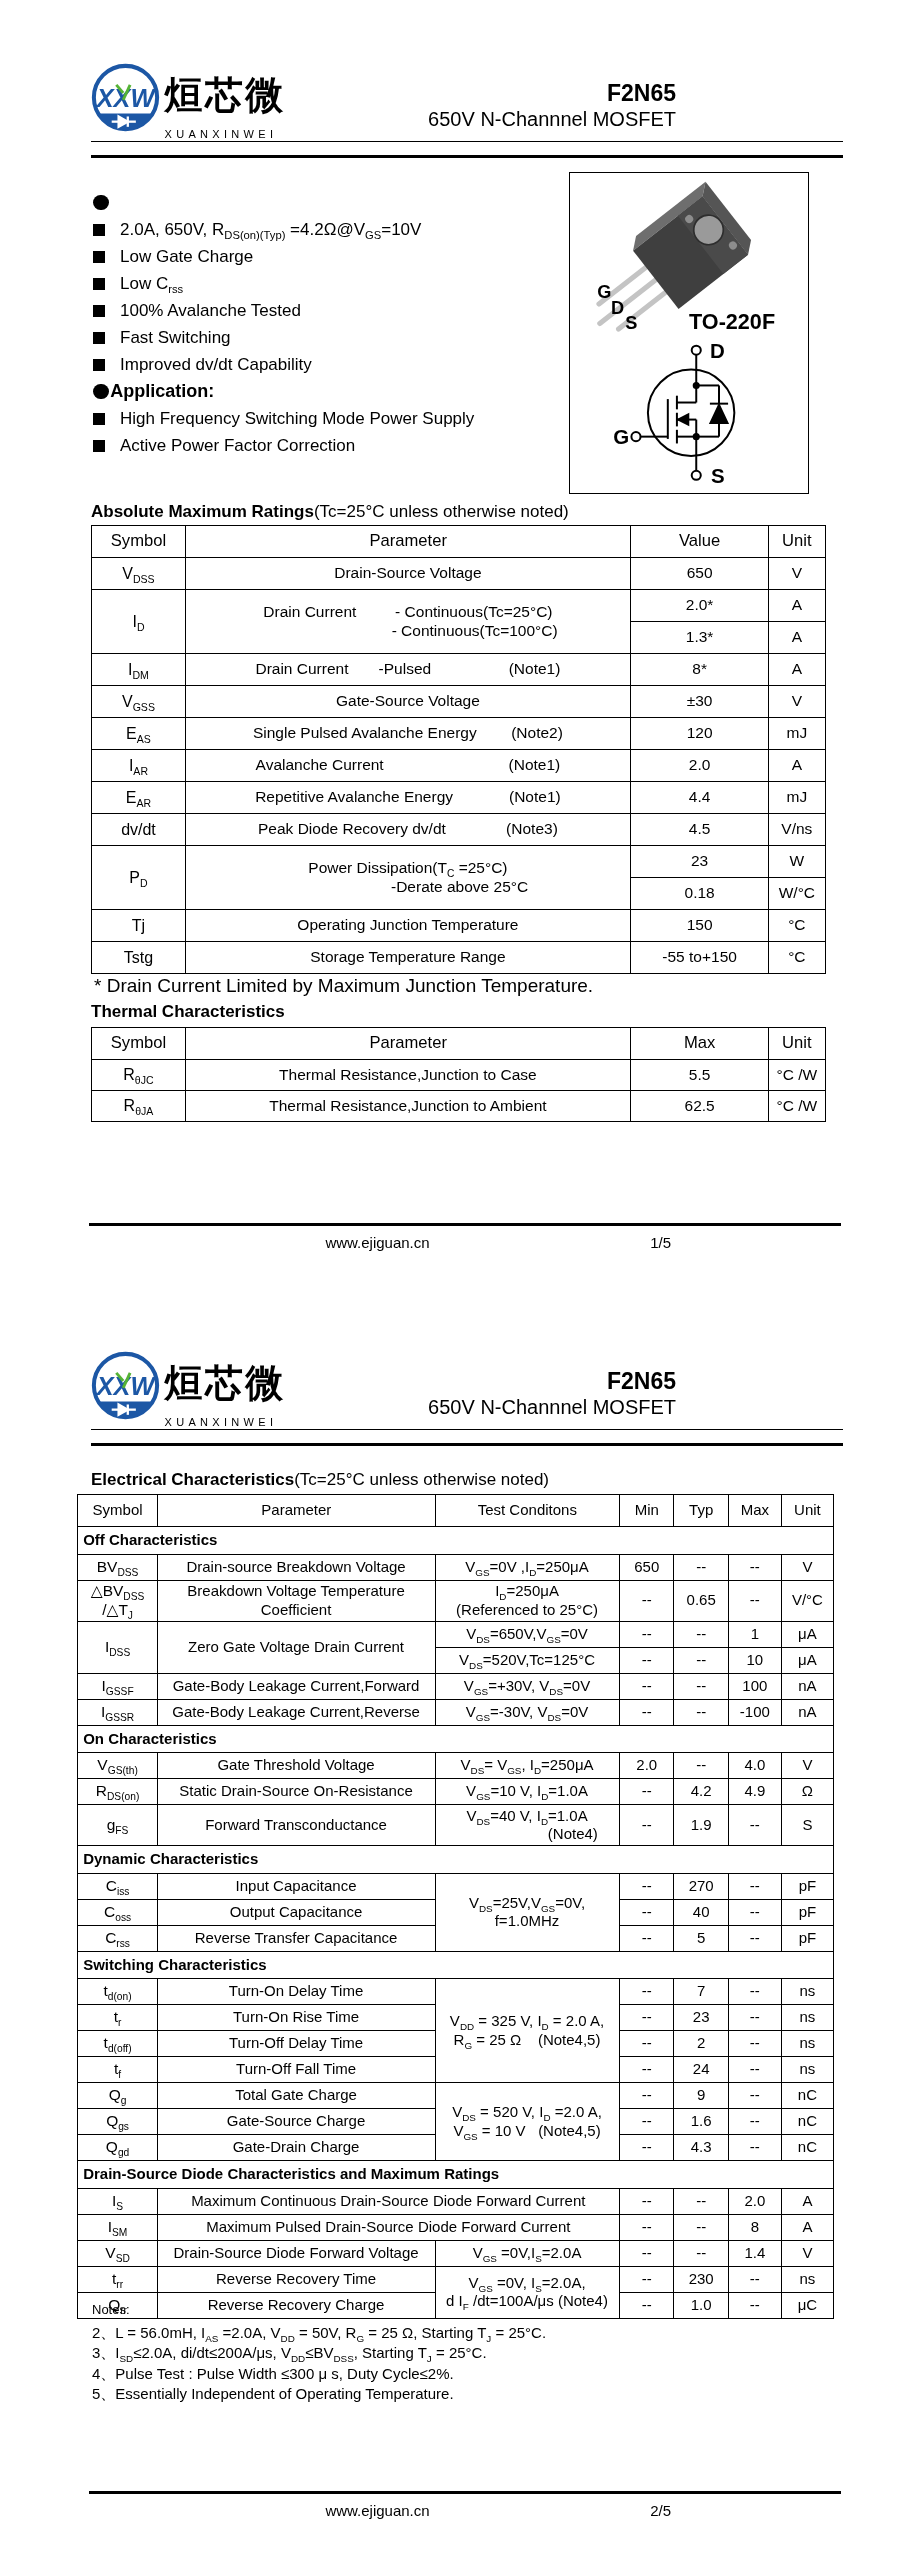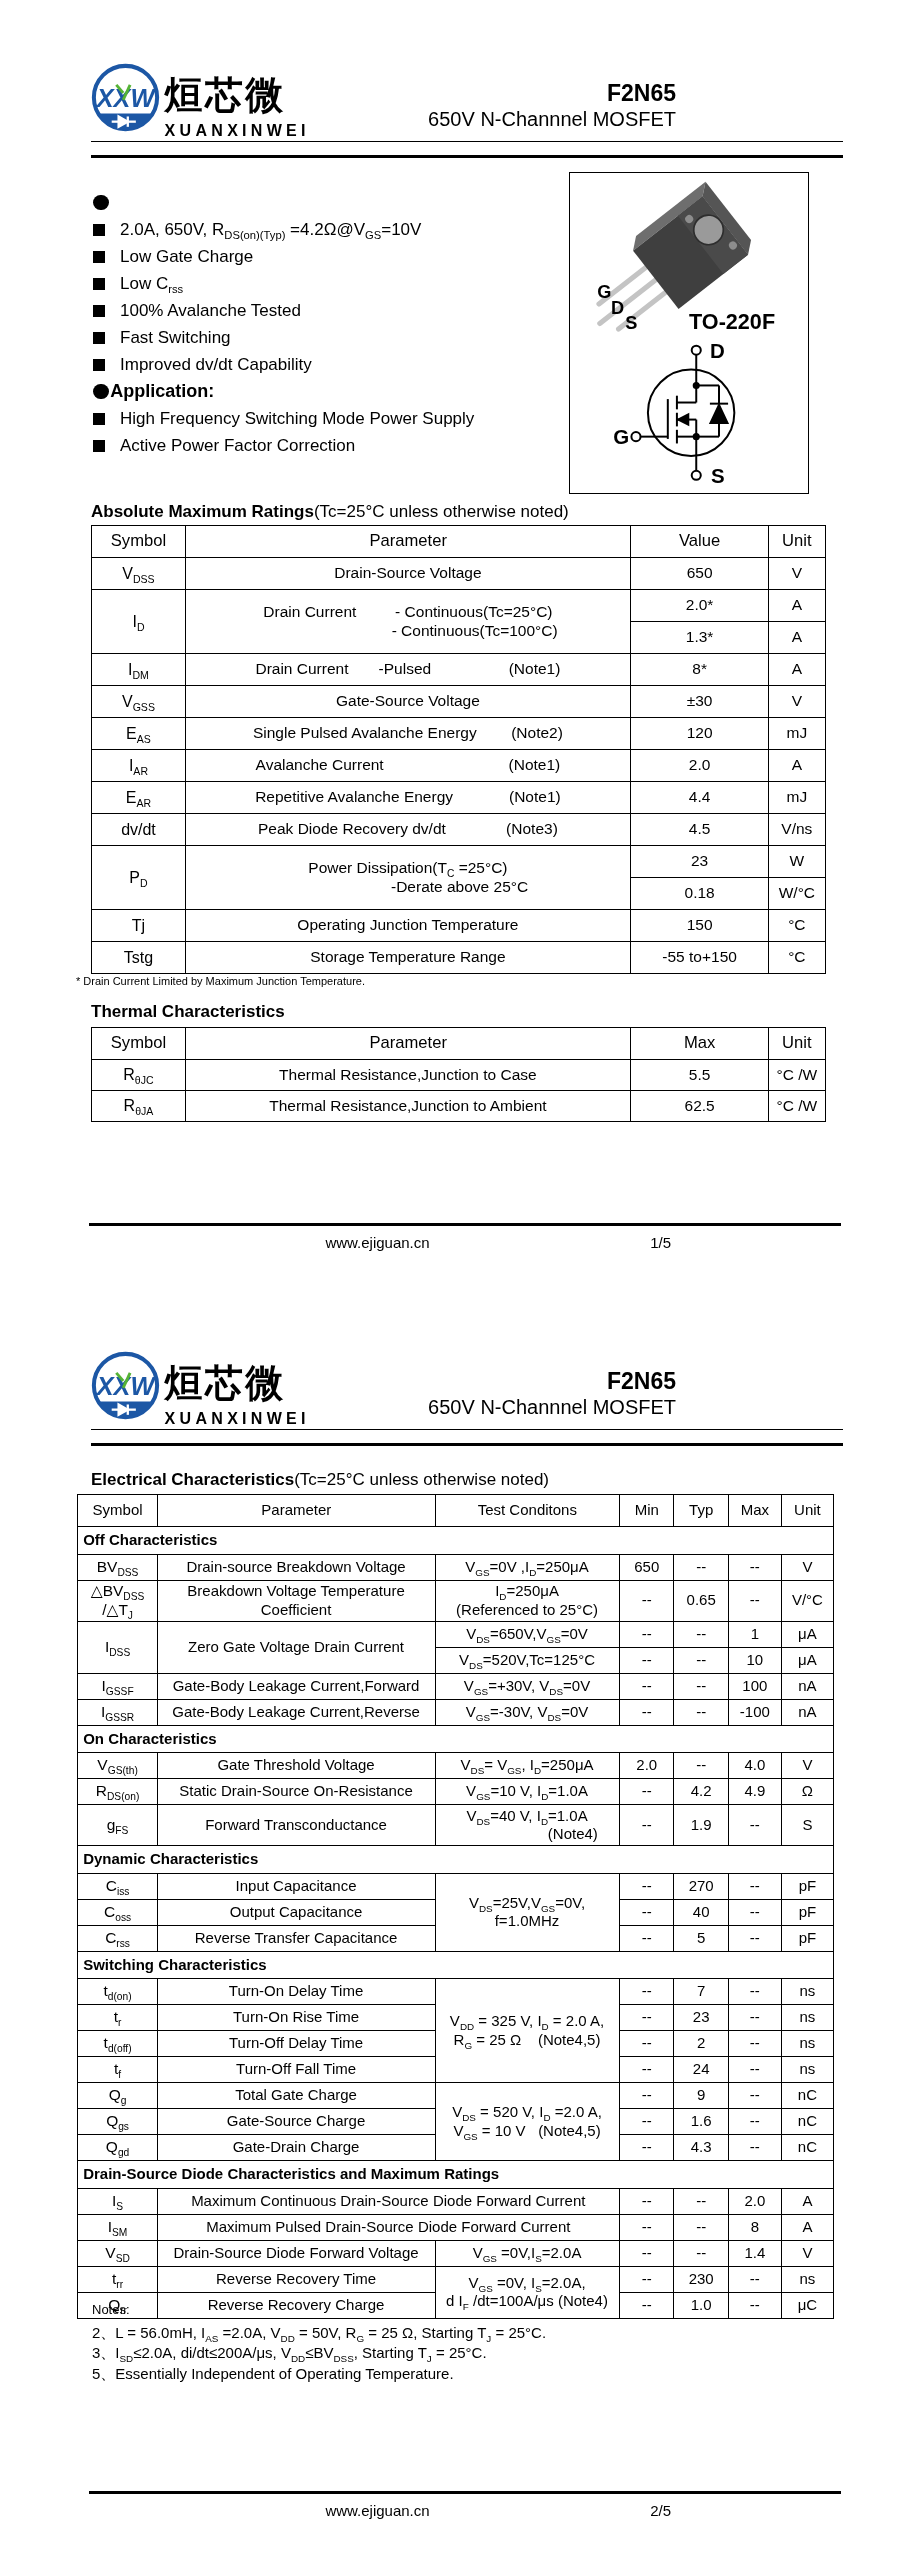--- a/index.html
+++ b/index.html
@@ -10,21 +10,21 @@
   }
   .page{position:absolute;left:0;width:755px;height:1288px;background:#fff;}
   #page1{top:0;}
   #page2{top:1288px;}
 
   
   .logo{position:absolute;left:91px;top:63px;display:flex;align-items:flex-start;}
   .logo svg{width:69px;height:69px;}
   .logo-text{margin-left:4.6px;padding-top:13.8px;}
   .logo-cn{font-size:38px;font-weight:bold;letter-spacing:2.3px;line-height:37px;}
-  .logo-en{font-size:16px;letter-spacing:4.3px;margin-top:8px;font-weight:bold;}
+  .logo-en{font-size:11px;letter-spacing:4.3px;margin-top:14px;}
   .part-title{position:absolute;right:79px;top:81px;text-align:right;}
   .part-no{font-size:23px;font-weight:bold;line-height:24px;}
   .part-sub{font-size:20px;line-height:23px;margin-top:3.4px;}
   .rule{position:absolute;left:91px;width:752px;background:#000;}
   .rule.thin{top:141px;height:1.1px;}
   .rule.thick{top:155px;height:2.9px;}
 
   
   .features{position:absolute;left:93px;top:189px;width:476px;}
   .feat-line{height:27px;display:flex;align-items:center;font-size:17px;}
@@ -49,21 +49,21 @@
   }
   table.ds td.sym{font-size:16px;}
   table.ds td.p,table.ds td.t{text-align:center;white-space:pre-wrap;padding-left:4px;}
   table.ds tr.hdr td{font-size:16.6px;}
   table.ds td.sec{text-align:left;font-weight:bold;font-size:16.6px;padding-left:5.2px;}
   #amr-table{left:91px;top:525px;width:735px;}
   #thermal-table{left:91px;top:1027px;width:735px;}
   #ec-table{left:77px;top:206px;width:757px;}
   #ec-table td{font-size:15px;}
   #ec-table td.sym{font-size:15.5px;}
-  .footnote{position:absolute;left:76px;top:975px;font-size:11px;}
+  .footnote{position:absolute;left:94px;top:975px;font-size:19px;}
 
   
   .notes{position:absolute;left:92px;top:1014px;}
   .notes-title{font-size:13px;margin-bottom:5.7px;}
   .note-line{font-size:15px;height:20.6px;line-height:20.6px;white-space:nowrap;}
 
   
   .footer-rule{position:absolute;left:89px;width:752px;height:3.4px;background:#000;}
   #page1 .footer-rule{top:1223px;}
   #page2 .footer-rule{top:1203px;}
@@ -607,20 +607,21 @@
           <td>--</td>
           <td>μC</td>
         </tr>
       </tbody>
     </table>
 
   <div class="notes">
     <div class="notes-title">Notes:</div>
     <div class="note-line">2、L = 56.0mH, I<sub>AS</sub> =2.0A, V<sub>DD</sub> = 50V, R<sub>G</sub> = 25 Ω, Starting T<sub>J</sub> = 25°C.</div>
     <div class="note-line">3、I<sub>SD</sub>≤2.0A, di/dt≤200A/μs, V<sub>DD</sub>≤BV<sub>DSS</sub>, Starting T<sub>J</sub> = 25°C.</div>
+    <div class="note-line">4、Pulse Test : Pulse Width ≤300 μ s, Duty Cycle≤2%.</div>
     <div class="note-line">5、Essentially Independent of Operating Temperature.</div>
   </div>
 
   <div class="footer-rule"></div>
   <div class="footer-url">www.ejiguan.cn</div>
   <div class="footer-page">2/5</div>
 </div>
 
 
 </body></html>

